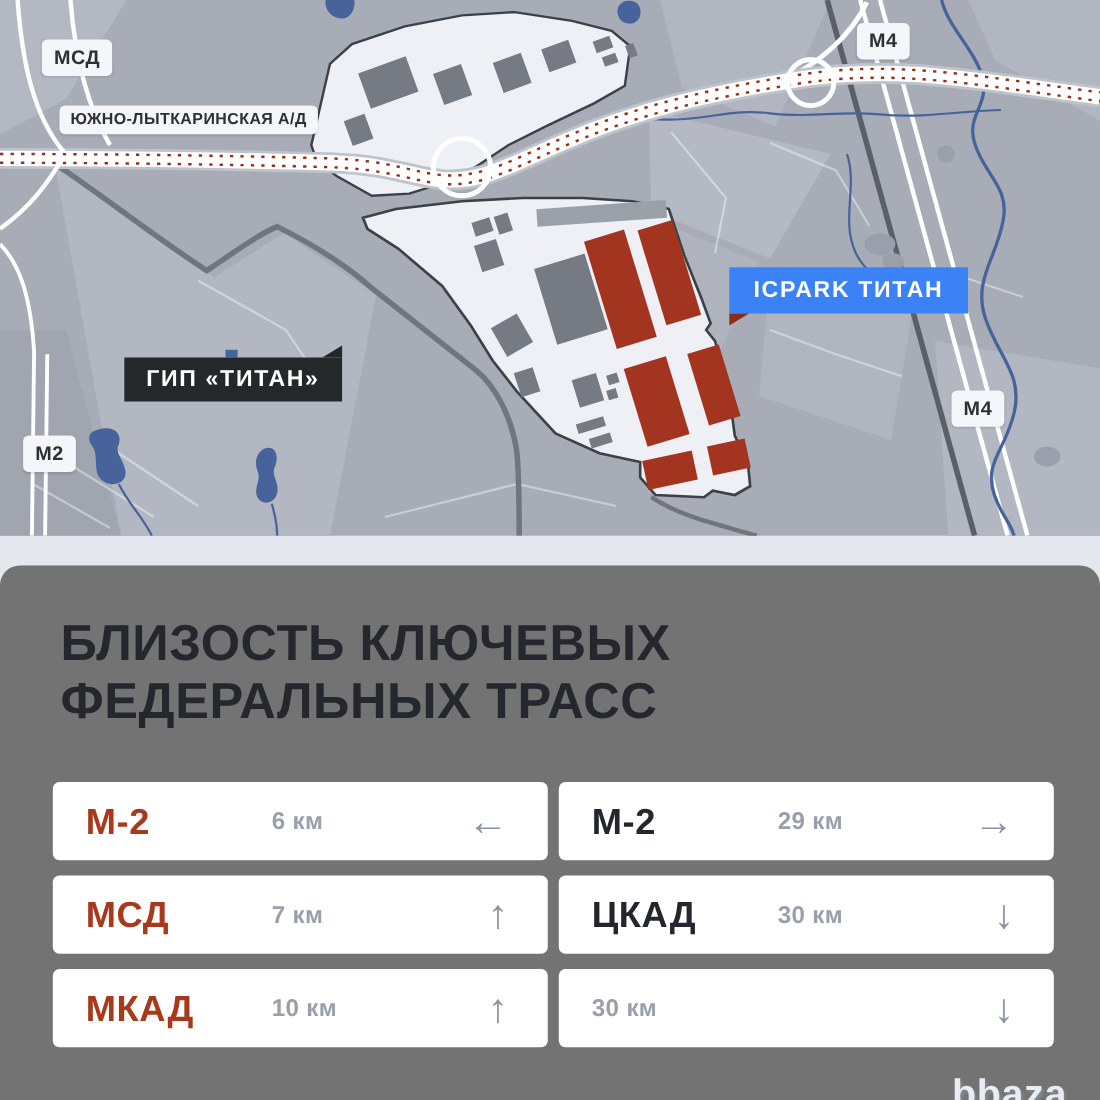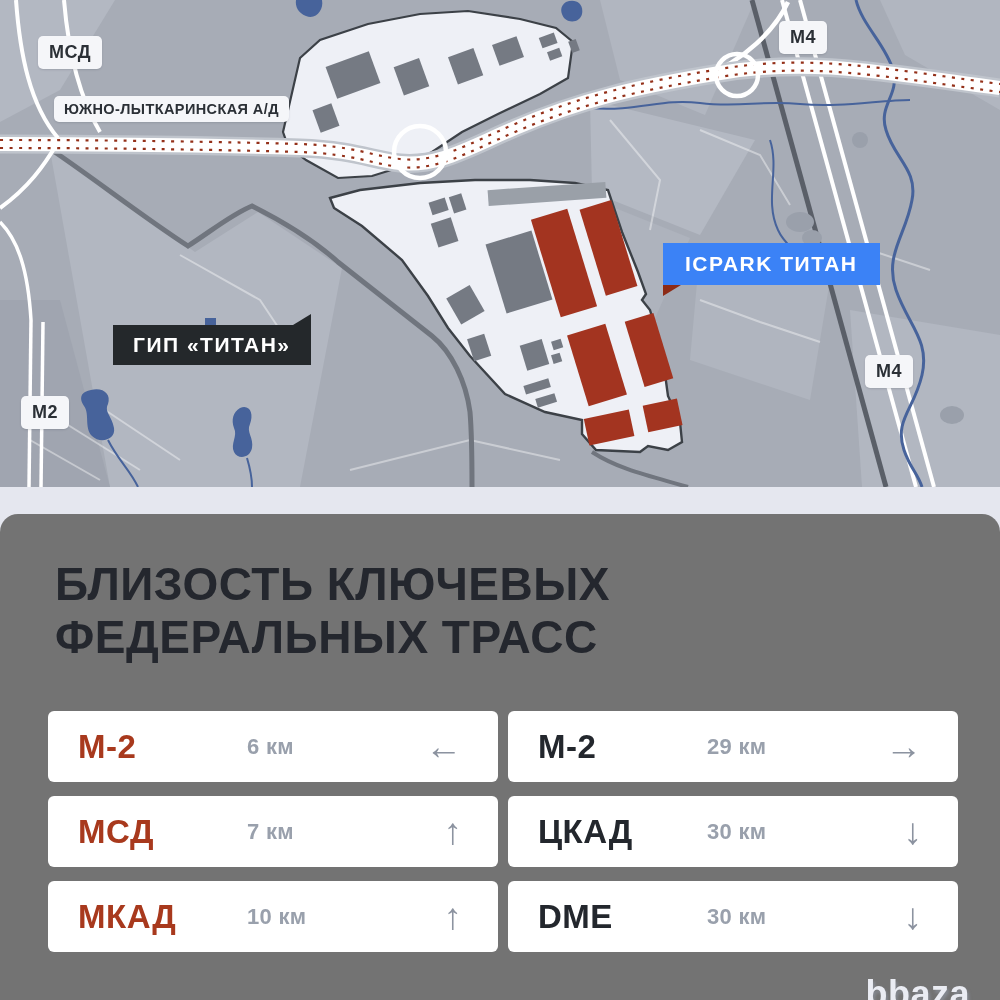--- a/index.html
+++ b/index.html
@@ -195,21 +195,20 @@
         <span class="hw">ЦКАД</span>
         <span class="dist">30 км</span>
         <span class="arrow">↓</span>
       </div>
       <div class="card">
         <span class="hw accent">МКАД</span>
         <span class="dist">10 км</span>
         <span class="arrow">↑</span>
       </div>
       <div class="card">
-        <span class="hw">DME</span>
         <span class="dist">30 км</span>
         <span class="arrow">↓</span>
       </div>
     </div>
 
     <div class="watermark">bbaza</div>
   </div>
 
 </div>
 

